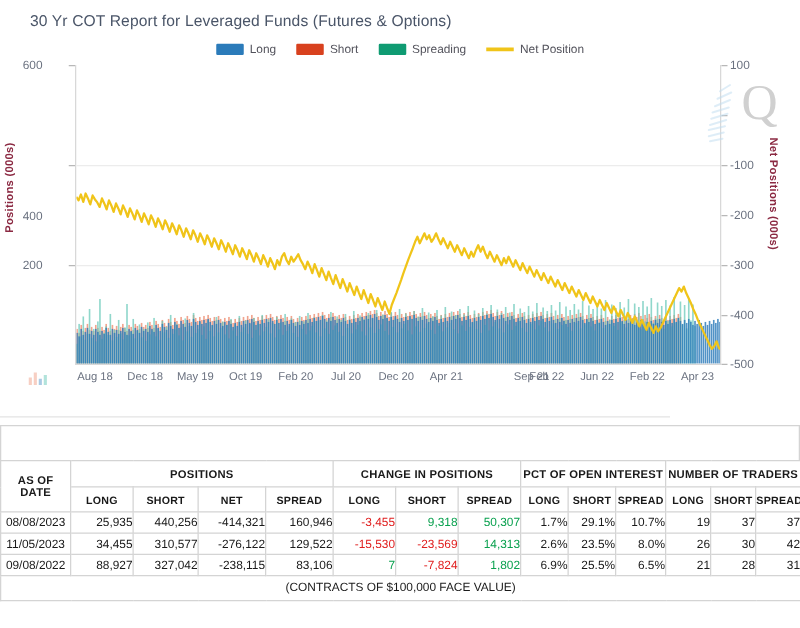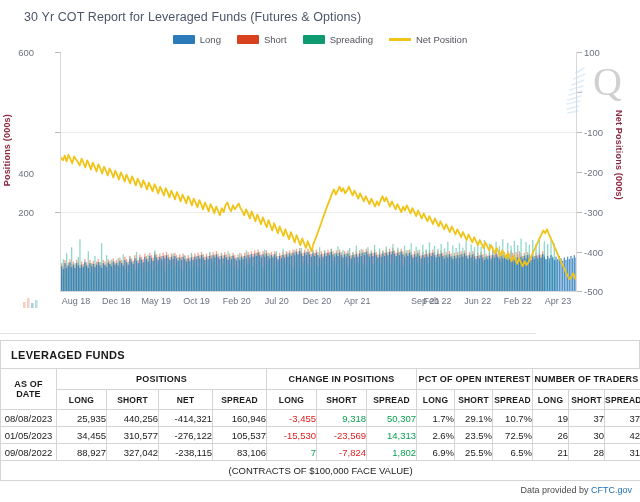--- a/index.html
+++ b/index.html
@@ -1325,21 +1325,20 @@
           <div class="xtick" style="left: 477.667px;">Jun 22</div>
           <div class="xtick" style="left: 517.833px;">Feb 22</div>
           <div class="xtick" style="left: 558px;">Apr 23</div>
         </div>
     </div>
   </div>
 
   <div class="table-panel">
 
     <div class="lf-header">
-      <div class="lf-title">LEVERAGED FUNDS</div>
     </div>
 
     <table class="cot">
       <colgroup>
         <col style="width:56px">
         <col style="width:50px">
           <col style="width:52px">
           <col style="width:54px">
           <col style="width:54px">
         <col style="width:50px">
@@ -1387,31 +1386,31 @@
             <td class="num pos">9,318</td>
             <td class="num pos">50,307</td>
             <td class="num grp-sep">1.7%</td>
             <td class="num">29.1%</td>
             <td class="num">10.7%</td>
             <td class="num grp-sep">19</td>
             <td class="num">37</td>
             <td class="num">37</td>
           </tr>
           <tr>
-            <td class="datecell">01/05/2023</td>
+            <td class="datecell">11/05/2023</td>
             <td class="num">34,455</td>
             <td class="num">310,577</td>
             <td class="num">-276,122</td>
-            <td class="num">105,537</td>
+            <td class="num">129,522</td>
             <td class="num neg grp-sep">-15,530</td>
             <td class="num neg">-23,569</td>
             <td class="num pos">14,313</td>
             <td class="num grp-sep">2.6%</td>
             <td class="num">23.5%</td>
-            <td class="num">72.5%</td>
+            <td class="num">8.0%</td>
             <td class="num grp-sep">26</td>
             <td class="num">30</td>
             <td class="num">42</td>
           </tr>
           <tr>
             <td class="datecell">09/08/2022</td>
             <td class="num">88,927</td>
             <td class="num">327,042</td>
             <td class="num">-238,115</td>
             <td class="num">83,106</td>
@@ -1426,17 +1425,14 @@
             <td class="num">31</td>
           </tr>
         </tbody>
       <tfoot>
         <tr>
           <td class="footnote" colspan="14">(CONTRACTS OF $100,000 FACE VALUE)</td>
         </tr>
       </tfoot>
     </table>
 
-    <div class="provider">
-      <span>Data provided by </span><a href="#">CFTC.gov</a>
-    </div>
   </div>
 </div>
 
 </body></html>

